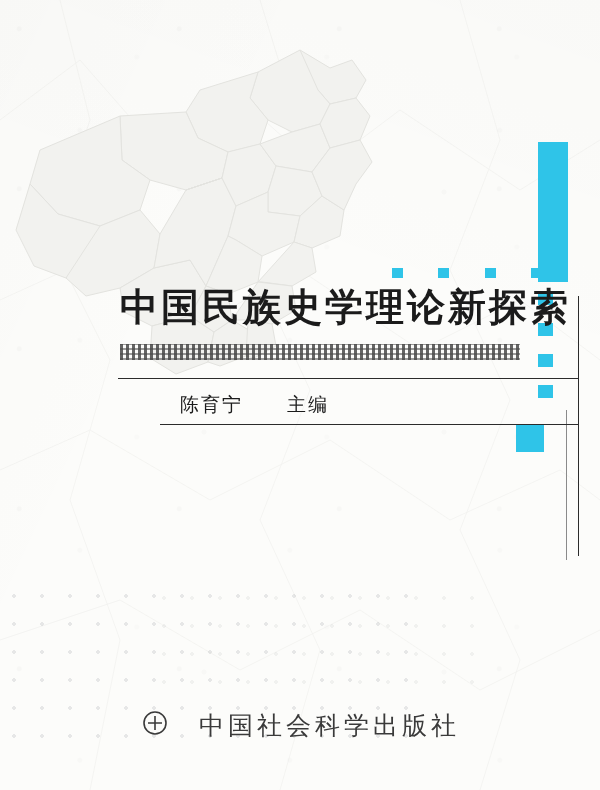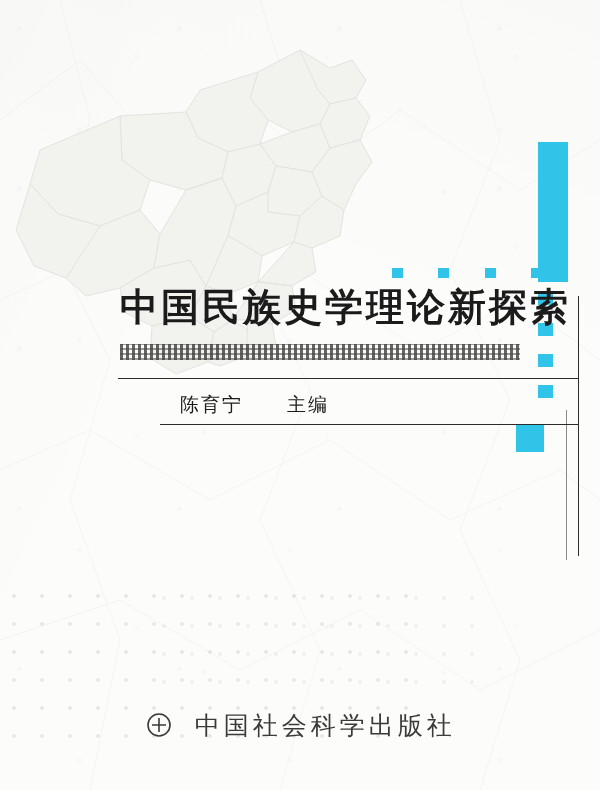--- a/index.html
+++ b/index.html
@@ -175,21 +175,21 @@
     letter-spacing: 2px;
   }
   .author-name { margin-right: 36px; }
   
   .publisher {
     position: absolute;
     left: 0;
     right: 0;
     bottom: 44px;
     text-align: center;
-    font-family: Liberation Serif, serif;
+    font-family: Liberation Mono, monospace;
     font-size: 25px;
     letter-spacing: 4px;
     color: #3a3a3a;
   }
   .publisher-logo {
     display: inline-block;
     vertical-align: middle;
     margin-right: 10px;
   }
 </style>

